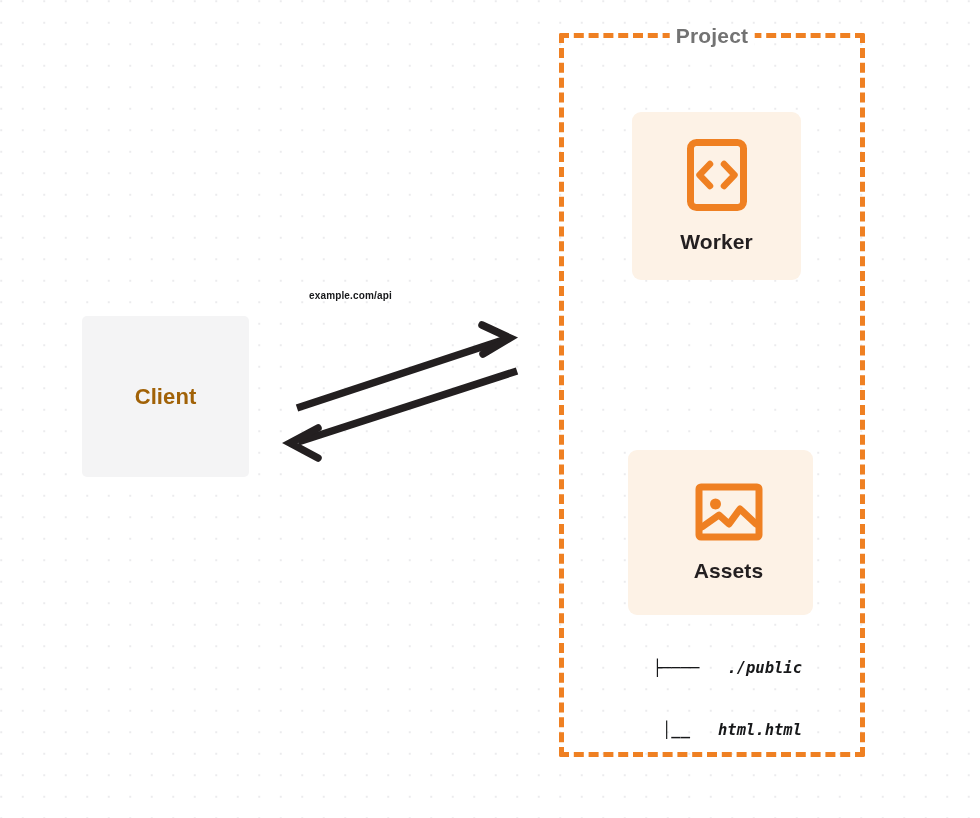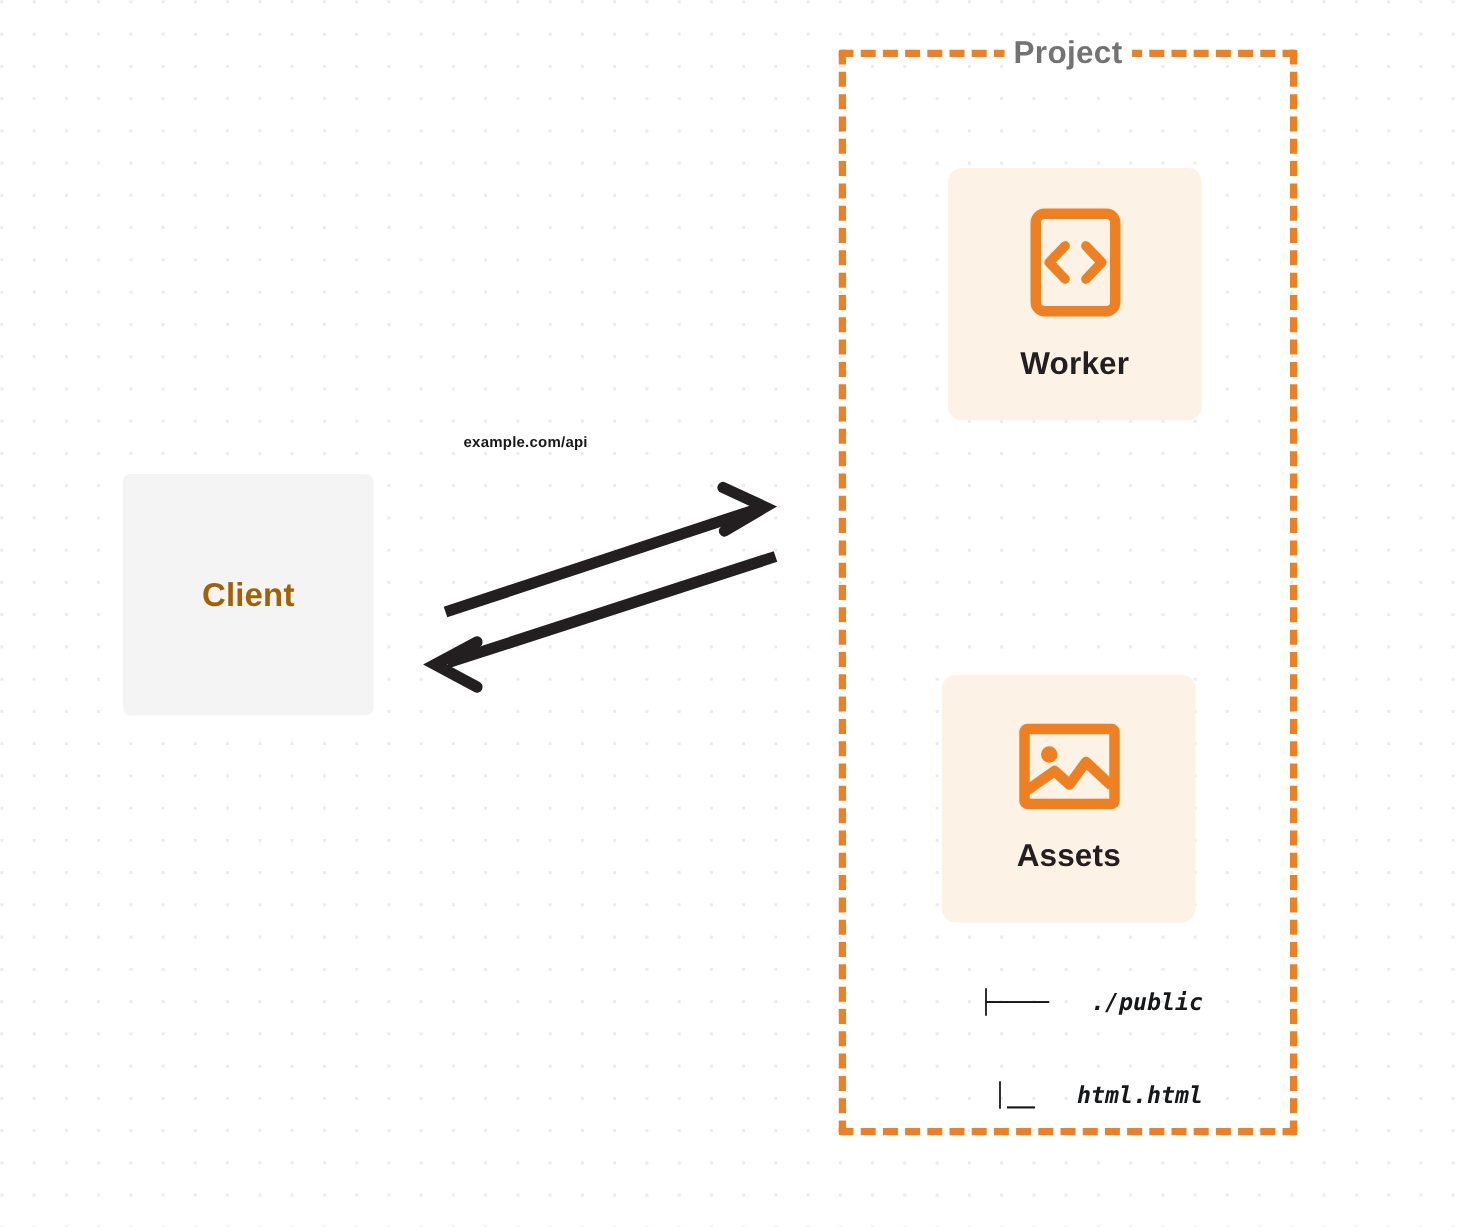--- a/index.html
+++ b/index.html
@@ -106,20 +106,21 @@
     left: 632px;
     top: 112px;
     width: 169px;
     height: 168px;
   }
   .card-assets {
     left: 628px;
     top: 450px;
     width: 169px;
     height: 165px;
+    padding-left: 16px;
   }
   .card-icon {
     display: block;
     margin-bottom: 14px;
   }
   .card-label {
     font-size: 21px;
     font-weight: 700;
     color: #231f20;
     letter-spacing: 0.1px;

